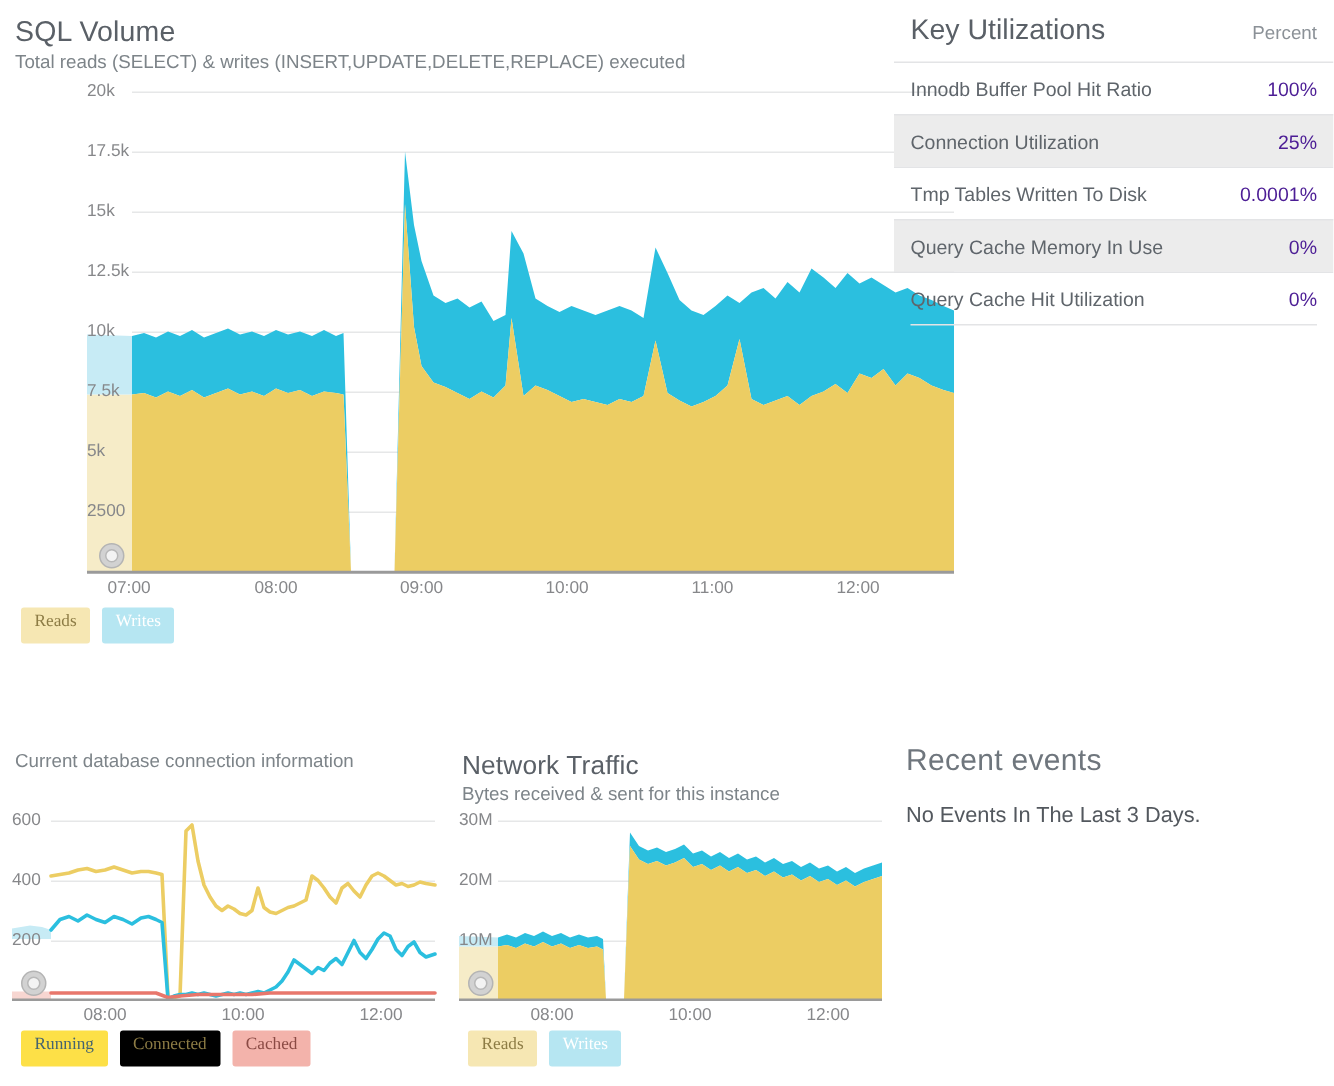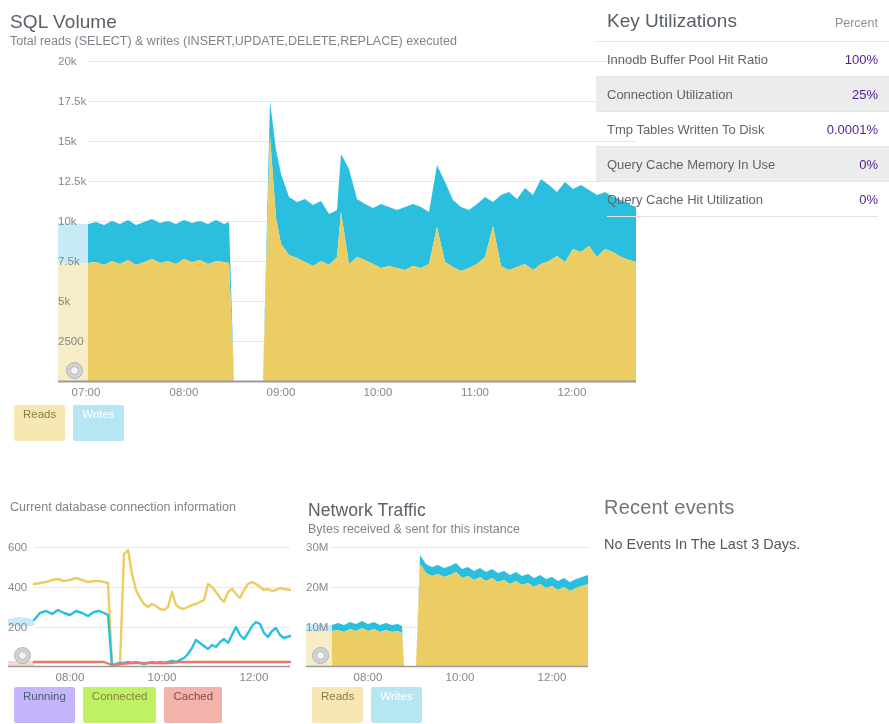--- a/index.html
+++ b/index.html
@@ -60,29 +60,30 @@
     content: "";
     width: 7px; height: 7px; border-radius: 50%;
     background: #f3f3f3;
     border: 1px solid #b8b8b8;
   }
 
   
   .legend { position: absolute; display: flex; gap: 8px; }
   .chip {
     font-size: 11.5px;
-    padding: 3px 9px 20px 9px;
+    padding: 3px 9px 8px 9px;
     border-radius: 2px;
     line-height: 13px;
     white-space: nowrap;
+    font-family: Liberation Serif, serif;
   }
   .chip-reads    { background: #f6e7b3; color: #8d7c45; }
   .chip-writes   { background: #b6e6f2; color: #ffffff; }
-  .chip-running  { background: #c4b5fd; color: #45646f; }
-  .chip-connected{ background: #bef264; color: #8d7c45; }
+  .chip-running  { background: #fde047; color: #45646f; }
+  .chip-connected{ background: #000000; color: #8d7c45; }
   .chip-cached   { background: #f3b3ab; color: #8a4a44; }
 
   
   #key-utilizations {
     position: absolute; left: 596px; top: 0px; width: 293px; height: 232px;
   }
   .ku-head {
     display: flex; align-items: baseline; justify-content: space-between;
     padding: 10px 11px 9px 11px;
   }

